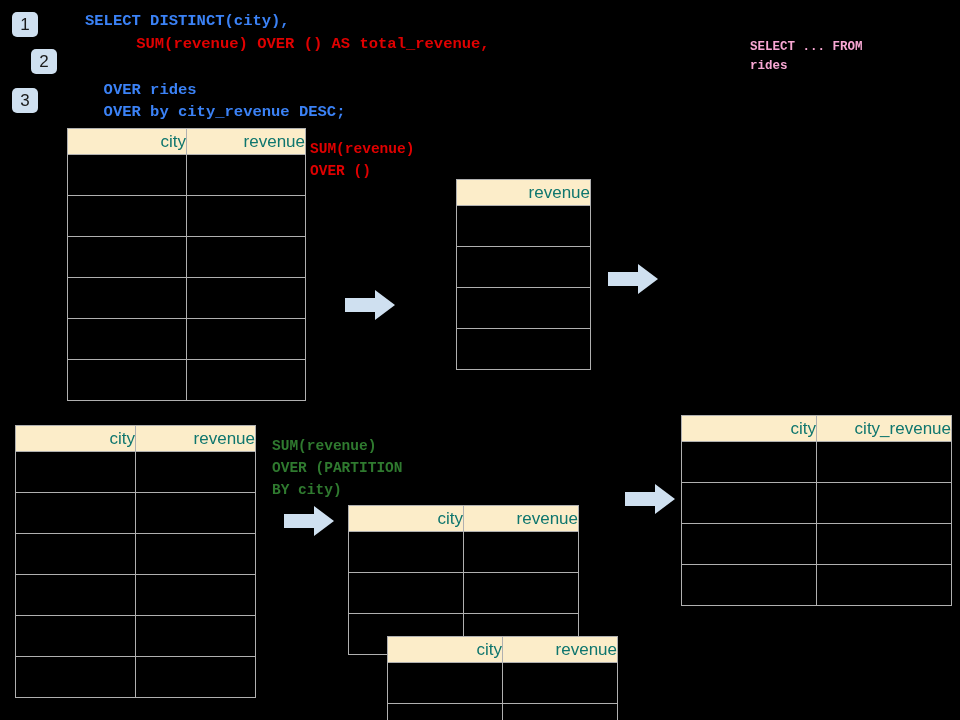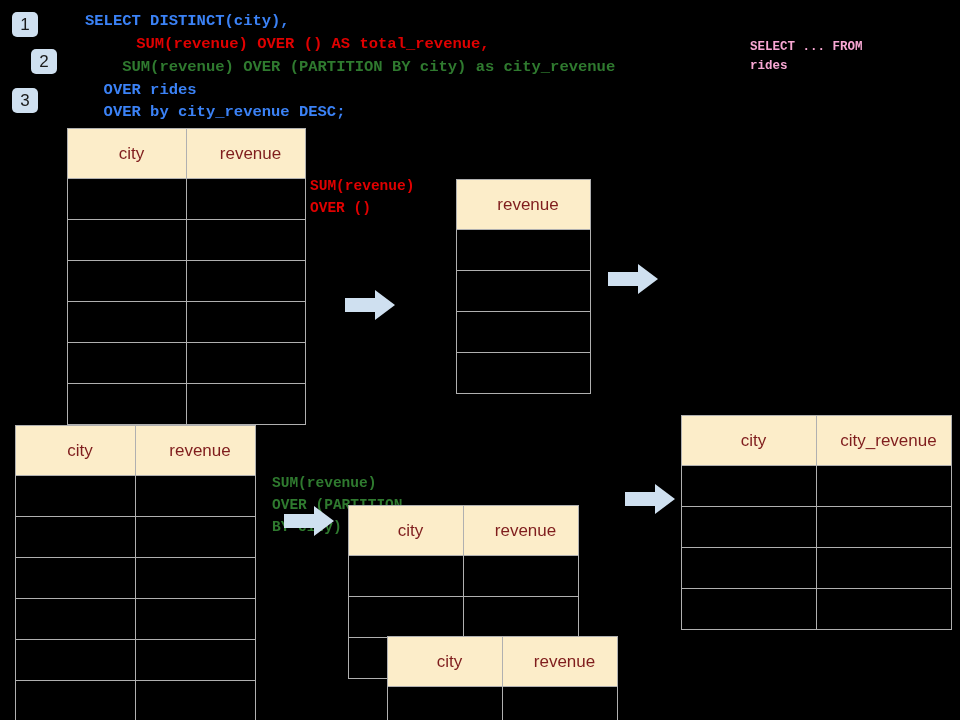--- a/index.html
+++ b/index.html
@@ -44,21 +44,20 @@
   .c-green  { color: #2f7a2f; }
 
   
   .annot {
     position: absolute;
     font-family: "Liberation Mono", monospace;
     font-size: 14.5px;
     font-weight: bold;
     white-space: pre;
     line-height: 22px;
-    margin-top: 37px;
   }
   .annot-sm {
     position: absolute;
     font-family: "Liberation Mono", monospace;
     font-size: 12.5px;
     font-weight: bold;
     white-space: pre;
     line-height: 19px;
     color: #f9a8d4;
   }
@@ -71,26 +70,26 @@
     background: #000000;
     font-family: "Liberation Sans", sans-serif;
   }
   .tbl th, .tbl td {
     border: 1px solid #b0b0b0;
     padding: 0;
     margin: 0;
   }
   .tbl th {
     background: #fcedc9;
-    color: #7f1d1d;
+    color: #0f766e;
     font-weight: normal;
     font-size: 17px;
-    text-align: center;
+    text-align: right;
     padding-left: 9px;
-    height: 50px;
+    height: 26px;
     box-sizing: border-box;
   }
   .tbl td {
     background: #000000;
     height: 41px;
     box-sizing: border-box;
   }
 
   
   .arrow {
@@ -101,21 +100,20 @@
 <body>
 
 <div id="stage">
 
   <div class="badge" style="left:12px; top:12px;">1</div>
   <div class="badge" style="left:31px; top:49px;">2</div>
   <div class="badge" style="left:12px; top:88px;">3</div>
 
   <div class="code c-purple" style="left:85px; top:12px;">SELECT DISTINCT(city),</div>
   <div class="code c-red" style="left:99px; top:35px;">    SUM(revenue) OVER () AS total_revenue,</div>
-  <div class="code c-green" style="left:85px; top:58px;">    SUM(revenue) OVER (PARTITION BY city) as city_revenue</div>
   <div class="code c-purple" style="left:85px; top:81px;">  OVER rides</div>
   <div class="code c-purple" style="left:85px; top:103px;">  OVER by city_revenue DESC;</div>
 
   <div class="annot-sm" style="left:750px; top:38px;">SELECT ... FROM
 rides</div>
 
   <div class="annot c-red" style="left:310px; top:138px;">SUM(revenue)
 OVER ()</div>
 
   <div class="annot c-green" style="left:272px; top:435px;">SUM(revenue)

